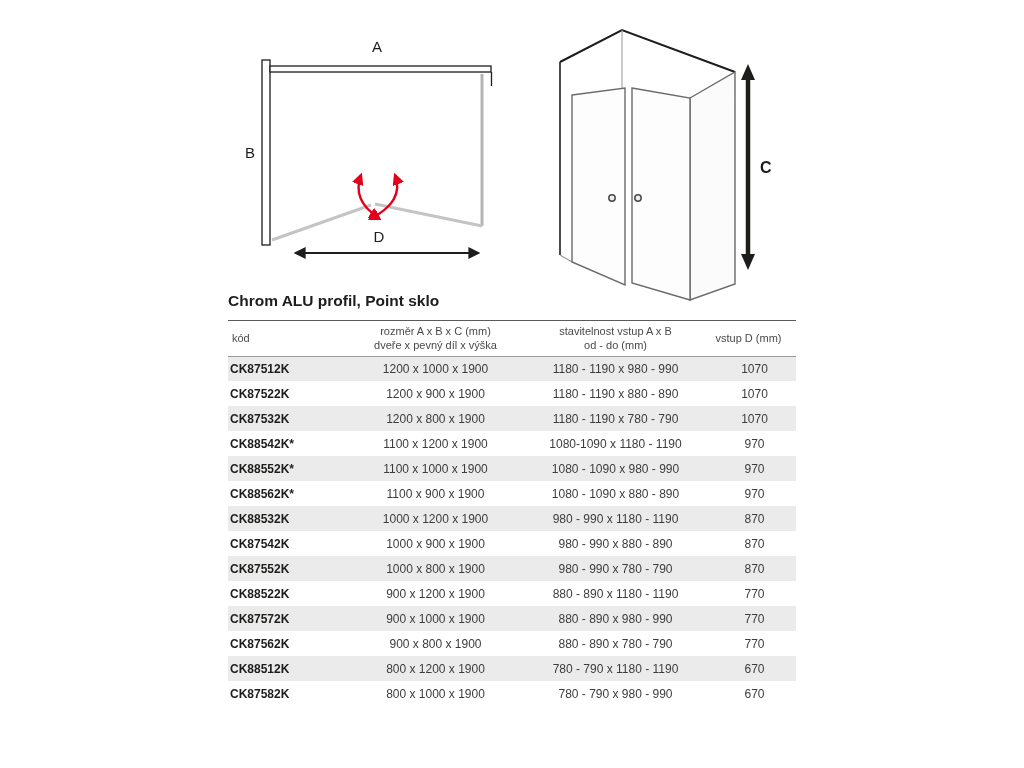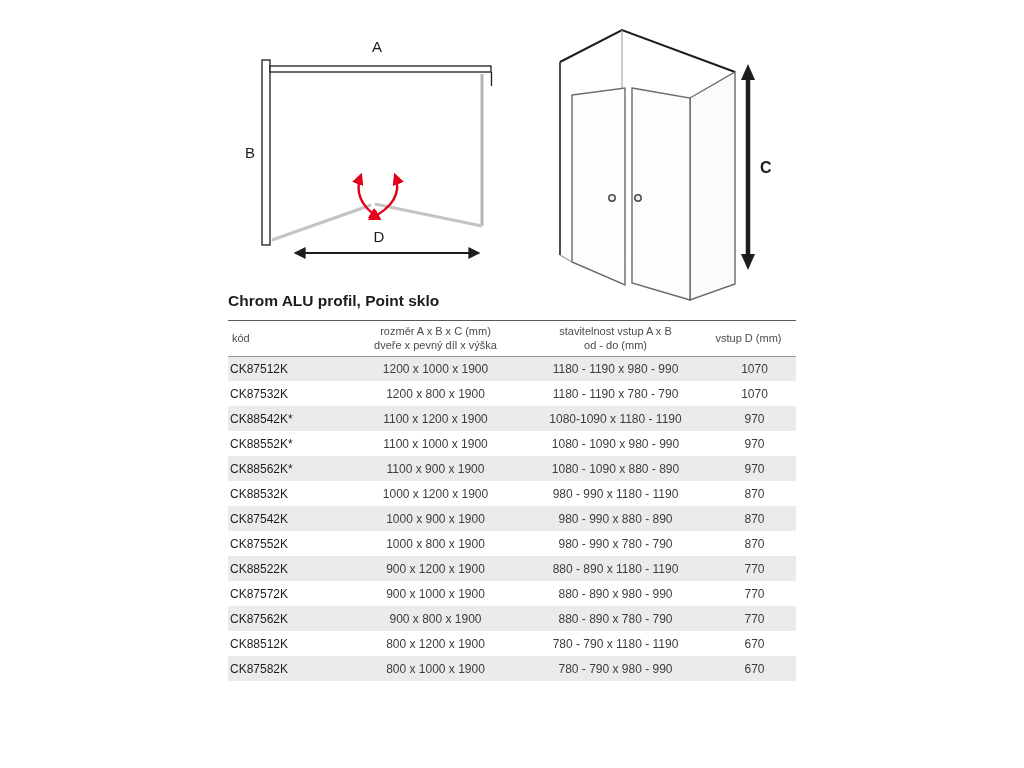--- a/index.html
+++ b/index.html
@@ -65,21 +65,21 @@
     height:25px;
     font-size:12px;
     color:#3c3c3c;
     text-align:center;
     padding:0 2px;
     vertical-align:middle;
     white-space:nowrap;
   }
   .spec-table tbody td.col-kod {
     text-align:left;
-    font-weight:normal;
+    font-weight:bold;
     color:#1d1d1b;
     font-size:12px;
   }
   .spec-table tbody td.col-vstup { padding-right:2px; }
   .spec-table tbody tr:nth-child(odd) { background:#ebebeb; }
 </style>
 </head>
 <body>
 
 <svg id="diagram-top-view" class="diagram" width="262" height="232" viewBox="0 0 262 232">
@@ -164,20 +164,26 @@
     </tr>
   </thead>
   <tbody id="spec-rows">
       <tr class="spec-row">
     <td class="col-kod">CK87512K</td>
     <td class="col-rozmer">1200 x 1000 x 1900</td>
     <td class="col-stav">1180 - 1190 x 980 - 990</td>
     <td class="col-vstup">1070</td>
   </tr>
       <tr class="spec-row">
+    <td class="col-kod">CK87522K</td>
+    <td class="col-rozmer">1200 x 900 x 1900</td>
+    <td class="col-stav">1180 - 1190 x 880 - 890</td>
+    <td class="col-vstup">1070</td>
+  </tr>
+      <tr class="spec-row">
     <td class="col-kod">CK87532K</td>
     <td class="col-rozmer">1200 x 800 x 1900</td>
     <td class="col-stav">1180 - 1190 x 780 - 790</td>
     <td class="col-vstup">1070</td>
   </tr>
       <tr class="spec-row">
     <td class="col-kod">CK88542K*</td>
     <td class="col-rozmer">1100 x 1200 x 1900</td>
     <td class="col-stav">1080-1090 x 1180 - 1190</td>
     <td class="col-vstup">970</td>

